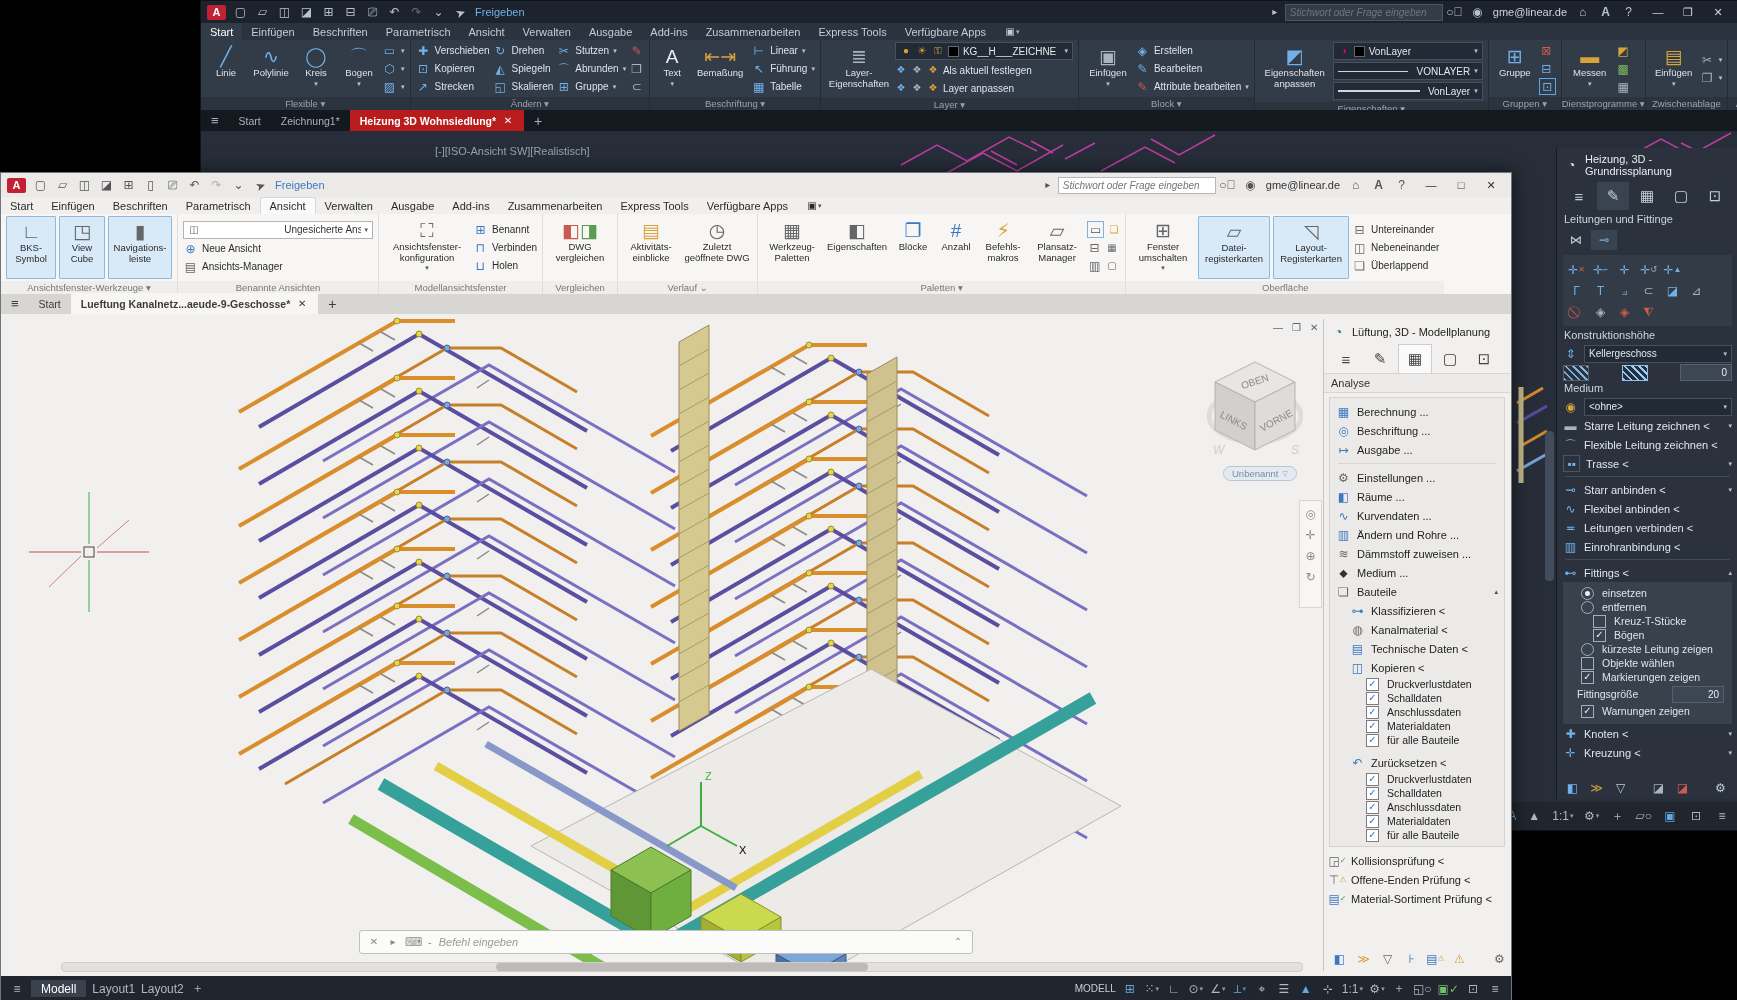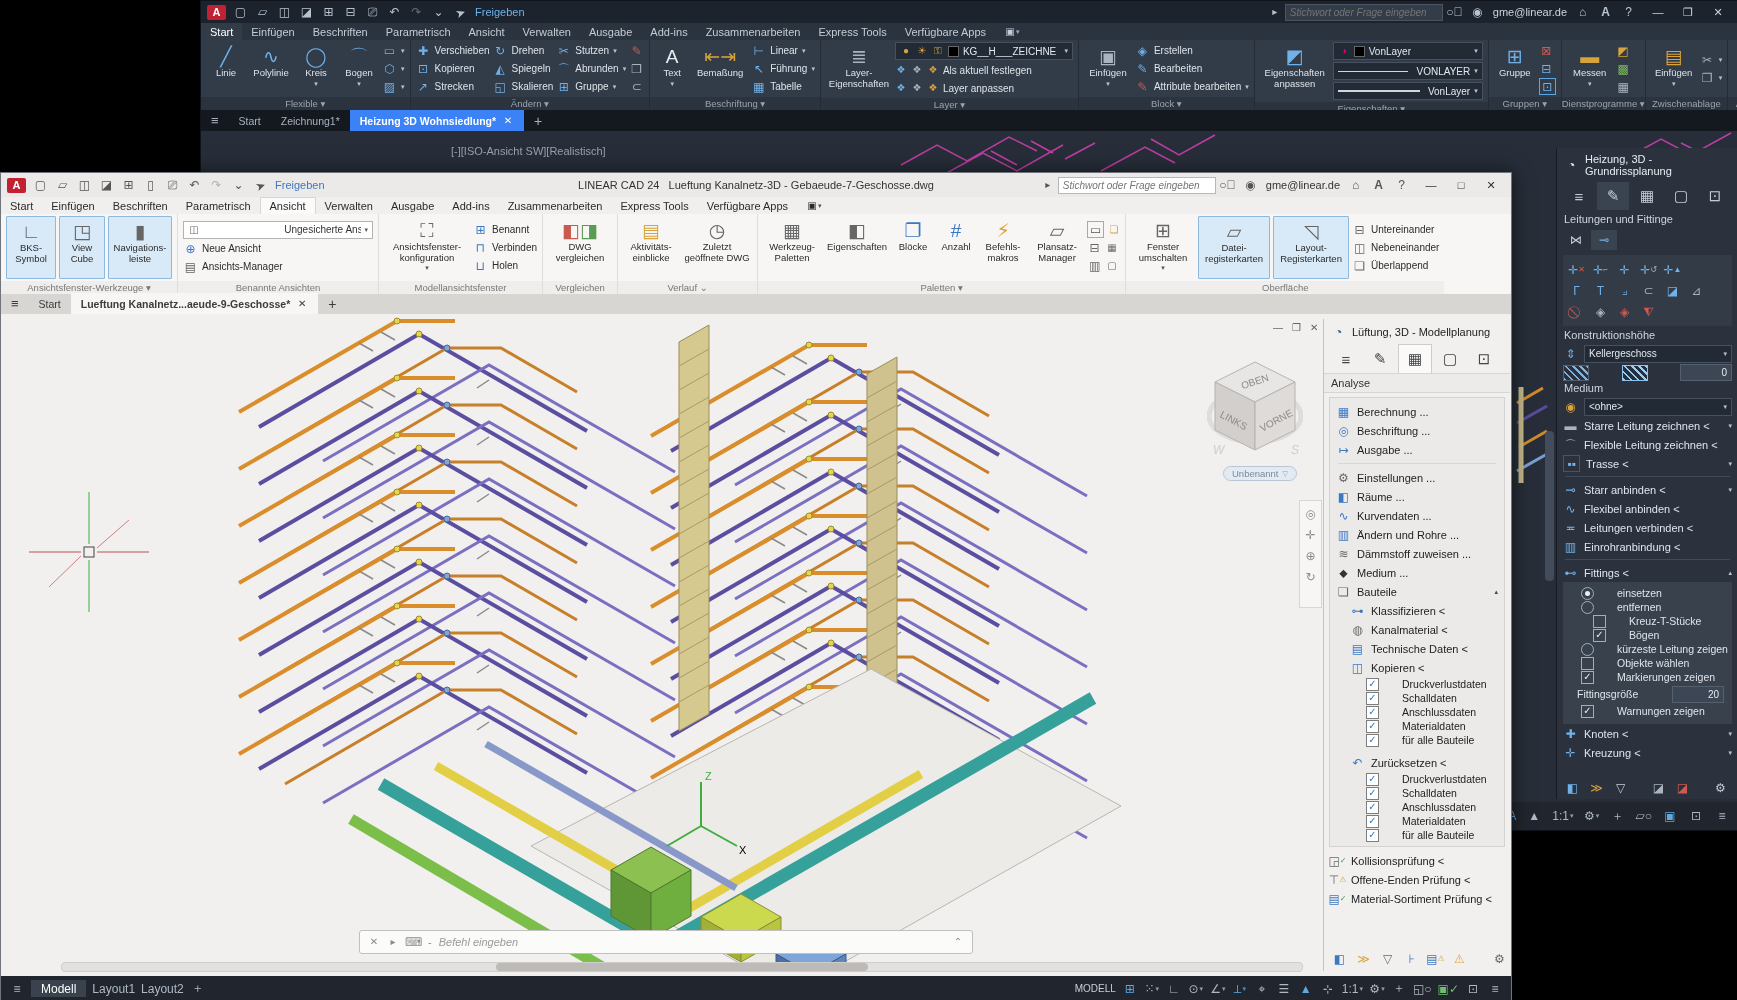--- a/index.html
+++ b/index.html
@@ -51,21 +51,21 @@
   .dark .tb{background:#1c232d;color:#ccd3db;}
   .dark .tb .ic{color:#b9c3ce;}
   .dark .searchbox input{background:#333c49;border-color:#4a5563;color:#9aa4b1;}
   .dark .mb{background:#2b333f;color:#c3ccd6;}
   .dark .mb .mi.active{background:#323b48;color:#fff;}
   .dark .ribbon{background:#323b48;color:#dde3ea;}
   .dark .grp{border-right:1px solid #252b35;}
   .dark .glabel{background:#2b333e;color:#99a3b0;}
   .dark .combo{background:#222a35;border-color:#46505e;color:#e3e8ee;}
   .dark .ftabs{background:#141920;color:#a7b1bd;}
-  .dark .ftab.active{background:#3b82f6;color:#fff;font-weight:bold;}
+  .dark .ftab.active{background:#b91c1c;color:#fff;font-weight:bold;}
   .ib{color:#6fb1e8;} .iy{color:#d9a33c;} .ir{color:#cf5a50;} .igq{color:#a9b4c0;} .igr{color:#7dbb5a;}
   
   .light .tb{background:#ebeae9;color:#333;}
   .light .tb .ic{color:#555;}
   .light .searchbox input{background:#fff;border-color:#b9b7b5;color:#888;}
   .light .mb{background:#f0efee;color:#2b2b2b;border-bottom:1px solid #e2e0de;}
   .light .mb .mi.active{background:#fbfafa;border:1px solid #d8d6d4;border-bottom:none;}
   .light .ribbon{background:#f7f6f5;color:#2b2b2b;}
   .light .grp{border-right:1px solid #e0deDC;}
   .light .glabel{background:#efeeec;color:#777;}
@@ -75,21 +75,21 @@
   .lb{color:#3b78c2;} .lg2{color:#666;}
   .tog{background:#d8e9f8;border:1px solid #8db9de;border-radius:1px;}
   
   .pal{position:absolute;font-size:11px;}
   .pal .phead{display:flex;align-items:center;gap:6px;padding:5px 7px;font-size:11px;}
   .pal .ptools{display:flex;align-items:flex-end;gap:2px;padding:0 6px;}
   .ptool{width:32px;height:28px;display:flex;align-items:center;justify-content:center;font-size:15px;}
   .pitem{display:flex;align-items:center;gap:6px;height:19px;padding:0 6px;white-space:nowrap;}
   .pitem .rgt{margin-left:auto;}
   .psub{padding-left:20px;}
-  .pcheckrow{display:flex;align-items:center;gap:23px;height:14px;padding-left:36px;font-size:10.5px;white-space:nowrap;}
+  .pcheckrow{display:flex;align-items:center;gap:8px;height:14px;padding-left:36px;font-size:10.5px;white-space:nowrap;}
   
   .pal.light{background:#f1f0ef;border-left:1px solid #c6c4c2;color:#222;}
   .pal.light .ptool{color:#444;}
   .pal.light .ptool.active{background:#fbfafa;border:1px solid #cfcdcb;border-bottom:none;}
   .pal.light .section{background:#ecebea;border-top:1px solid #d8d6d4;border-bottom:1px solid #d8d6d4;
     padding:3px 7px;color:#333;}
   .pal.light .inset{background:#ebeae9;border:1px solid #d5d3d1;margin:4px 5px;padding:4px 0;}
   .pal.light .cb{border-color:#7d7d7d;background:#fff;color:#2f77c4;}
   .pal.light .divl{border-top:1px solid #d8d6d4;margin:4px 8px;}
   .pbar{position:absolute;left:0;right:0;display:flex;align-items:center;gap:9px;padding:0 8px;font-size:13px;}
@@ -477,21 +477,21 @@
           <span>Zeichnung1*</span>
         </span>
     <span class="ftab active">
           <span>Heizung 3D Wohnsiedlung*</span>
           <i class="ic sm">✕</i>
         </span>
     <span class="ftab" style="font-size:14px">+</span>
   </div>
 
   <div class="abs" style="left:0;top:130px;width:1537px;height:670px;background:#272e39;">
-    <div class="vplabel" style="left:250px;top:14px;">[-][ISO-Ansicht SW][Realistisch]</div>
+    <div class="vplabel" style="left:234px;top:14px;">[-][ISO-Ansicht SW][Realistisch]</div>
     <svg class="abs" style="left:0;top:0" width="1537" height="670">
       <g stroke="#cf3fae" stroke-width="1.5" fill="none" opacity=".9">
         <path d="M700 34 l36 -20 l30 16 l42 -24 l28 14"></path>
         <path d="M742 44 l40 -22 l34 18 l46 -26"></path>
         <path d="M790 20 l26 14 M830 10 l22 12 M864 28 l30 -16"></path>
         <path d="M900 40 l44 -24 l30 16 M950 8 l28 16 l36 -20"></path>
         <path d="M1420 30 l40 -22 l30 16 l40 -22 M1440 44 l36 -20 l28 14"></path>
         <path d="M1480 12 l24 12 M1508 36 l30 -16"></path>
       </g>
       <g stroke-width="3" fill="none" opacity=".95">
@@ -697,21 +697,20 @@
     <i class="sic">▱○</i>
     <i class="sic on">▣</i>
     <i class="sic">⊡</i>
     <i class="sic">≡</i>
   </div>
 </section>
 
 <section class="win light" id="fgwin" style="left:0;top:172px;width:1510px;height:828px;background:#f1f0ee;border:1px solid #70757d;box-shadow:0 0 18px rgba(0,0,0,.6);">
 
   <div class="tb" style="top:0;height:24px;">
-    <div class="title">LINEAR CAD 24   Lueftung Kanalnetz-3D - Gebaeude-7-Geschosse.dwg</div>
     <div class="qat">
       <span class="alogo">A</span>
       <i class="ic">▢</i>
       <i class="ic">▱</i>
       <i class="ic">◫</i>
       <i class="ic">◪</i>
       <i class="ic">⊞</i>
       <i class="ic">▯</i>
       <i class="ic">⎚</i>
       <i class="ic">↶</i>

